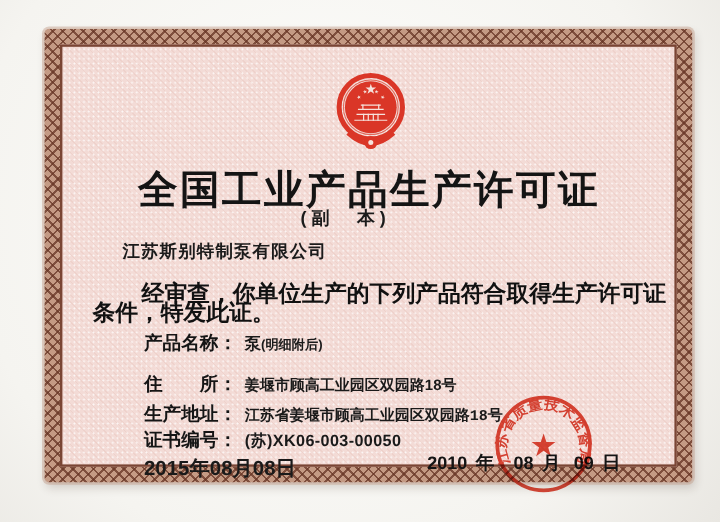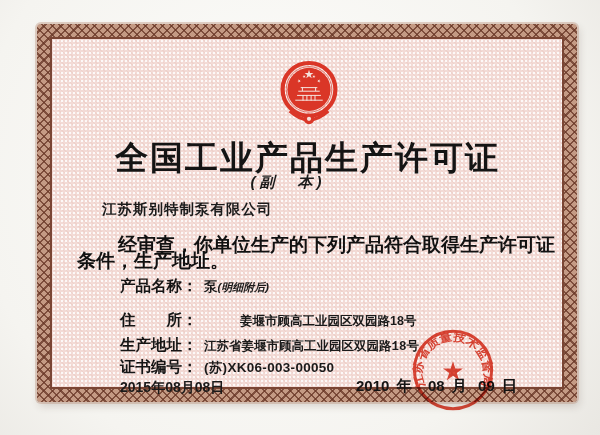--- a/index.html
+++ b/index.html
@@ -28,33 +28,33 @@
     background-size:4px 4px, auto;
   }
   .abs{position:absolute;}
   .title{
     left:0;top:97px;width:448px;text-align:right;
     font-size:33px;font-weight:900;letter-spacing:2px;color:#141414;
     font-family:"DejaVu Sans","Liberation Sans",sans-serif;white-space:nowrap;
   }
   .subtitle{
     left:0;top:134px;width:472px;text-align:center;
-    font-size:15px;font-weight:700;color:#1b1b1b;letter-spacing:4px;font-style:italic;
+    font-size:15px;font-weight:700;color:#1b1b1b;letter-spacing:4px;
   }
   .company{left:50px;top:161px;font-size:14.5px;font-weight:700;color:#1b1b1b;letter-spacing:1px;}
   .stmt1{left:66px;top:181px;font-size:19px;font-weight:900;color:#111;white-space:nowrap;margin-top:12px;}
   .stmt2{left:25px;top:209px;font-size:19px;font-weight:900;color:#111;}
   .field{left:68px;display:flex;align-items:baseline;white-space:nowrap;}
   .flabel{font-size:15.5px;font-weight:900;color:#151515;width:84px;display:inline-block;}
   .fvalue{font-size:12.5px;font-weight:700;color:#1a1a1a;}
   .fvalue .big{font-size:13.5px;}
-  .fvalue .sub{font-size:11px;font-style:italic;}
-  .f1{top:237px;} .f2{top:271px;gap:36px;} .f3{top:296px;font-family:Liberation Mono, monospace;} .f4{top:318px;}
+  .fvalue .sub{font-size:11px;}
+  .f1{top:237px;} .f2{top:271px;} .f3{top:296px;font-family:Liberation Mono, monospace;} .f4{top:318px;}
   .f4 .fvalue{font-size:13.5px;letter-spacing:.3px;}
-  .f5{top:340px;} .f5 .fvalue{font-size:14px;}
+  .f5{top:340px;} .f5 .fvalue{font-size:17px;}
   .note{left:25px;top:357px;font-size:9px;font-weight:700;color:#6b4640;letter-spacing:.5px;}
   .dateline{left:304px;top:337px;white-space:nowrap;color:#141414;}
   .dateline .num{font-size:15px;font-weight:900;}
   .dateline .unit{font-size:15.5px;font-weight:900;margin-left:7px;}
   .gap1{margin-right:16px;} .gap2{margin-right:11px;}
   .seal{
     left:359px;top:289px;width:84px;height:84px;
     mix-blend-mode:multiply;opacity:.92;z-index:5;
   }
   .emblem{left:227px;top:19px;width:60px;height:76px;}
@@ -90,21 +90,21 @@
       <path d="M18 88 Q35 103 50 103 Q65 103 82 88" stroke="#da3627" stroke-width="6" fill="none"></path>
       <circle cx="50" cy="101" r="9" fill="#da3627"></circle>
       <circle cx="50" cy="101" r="3.5" fill="#f6e2dc"></circle>
     </svg>
 
     <div class="abs title">全国工业产品生产许可证</div>
     <div class="abs subtitle">(副　本)</div>
 
     <div class="abs company">江苏斯别特制泵有限公司</div>
     <div class="abs stmt1">经审查，你单位生产的下列产品符合取得生产许可证</div>
-    <div class="abs stmt2">条件，生产地址。</div>
+    <div class="abs stmt2">条件，特发此证。</div>
 
     <div class="abs field f1">
       <span class="flabel">产品名称：</span>
       <span class="fvalue"><span class="big">泵</span><span class="sub">(明细附后)</span></span>
     </div>
     <div class="abs field f2">
       <span class="flabel">住　　所：</span>
       <span class="fvalue">姜堰市顾高工业园区双园路18号</span>
     </div>
     <div class="abs field f3">

